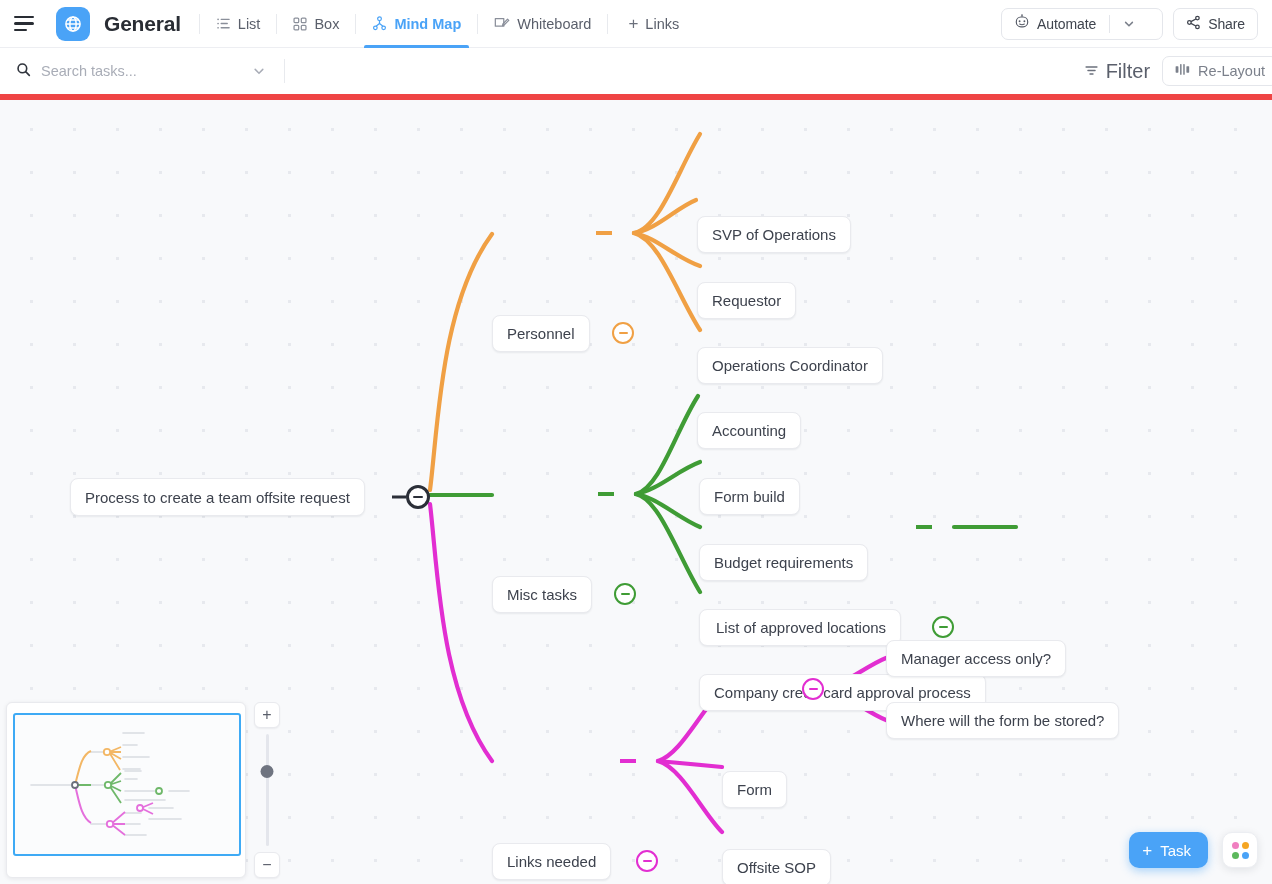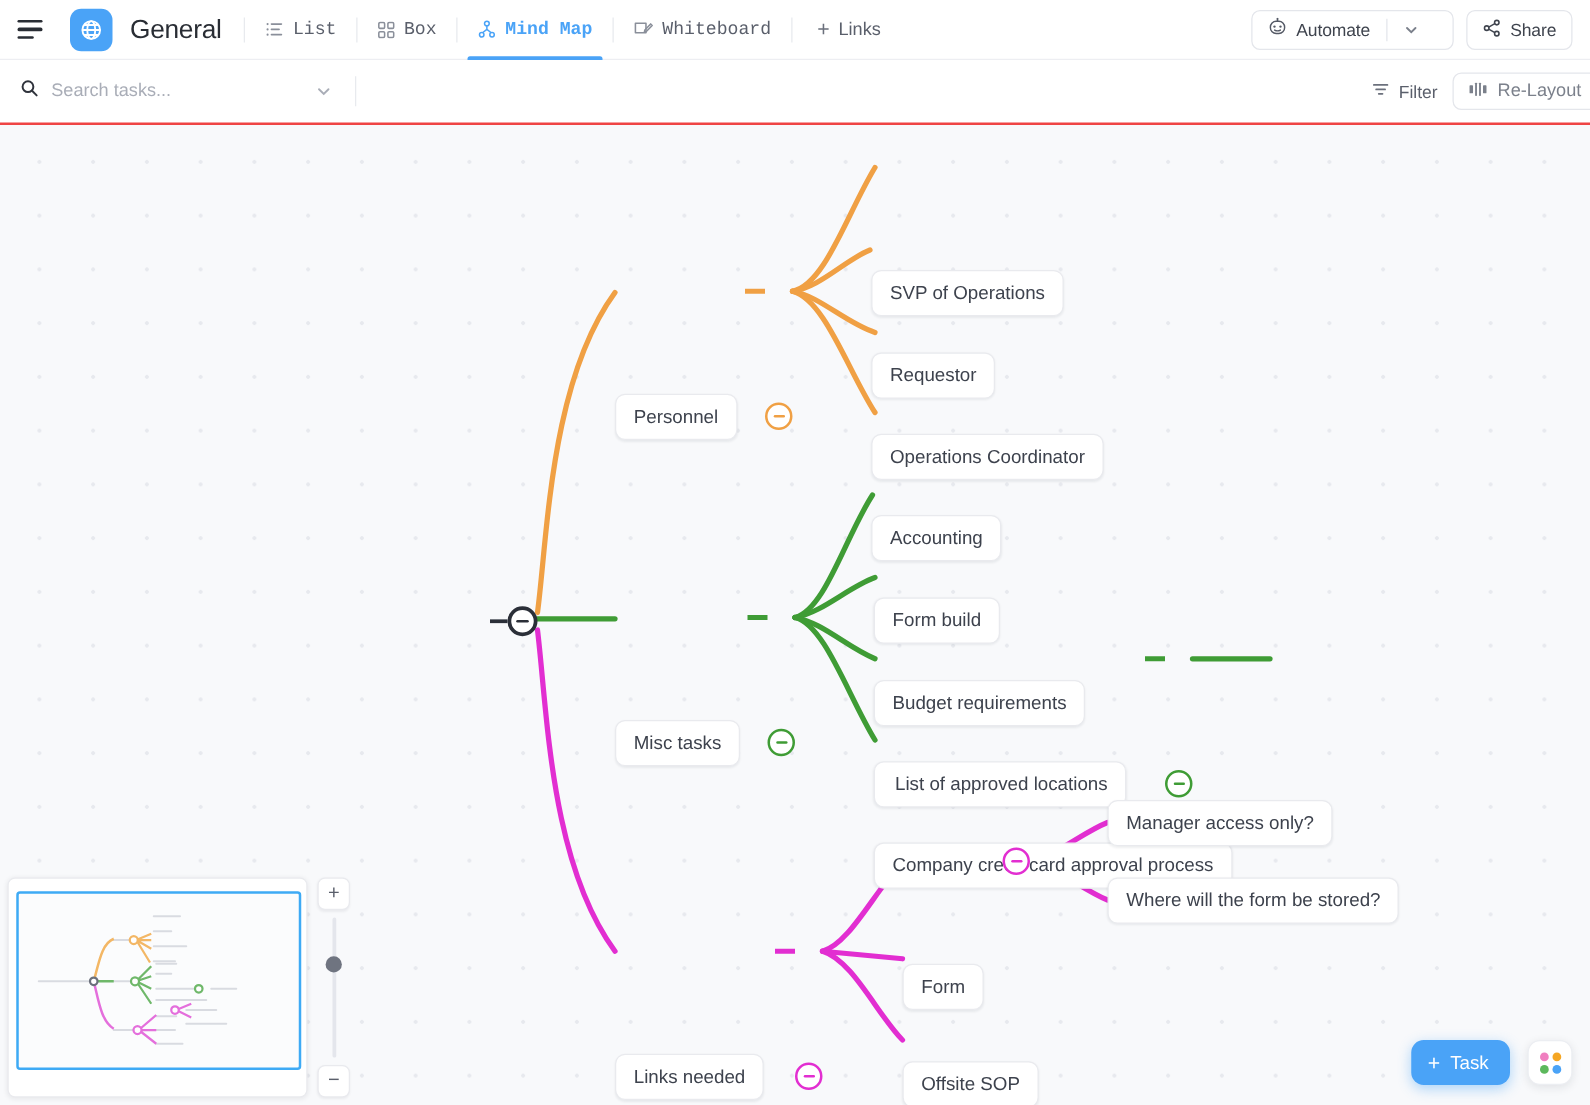--- a/index.html
+++ b/index.html
@@ -31,32 +31,31 @@
 
   .space-badge {
     margin-left: 16px;
     width: 34px; height: 34px; border-radius: 9px;
     background: #4aa3f7;
     display: flex; align-items: center; justify-content: center;
     cursor: pointer;
   }
   .space-title {
     margin-left: 14px;
-    font-size: 21px; font-weight: normal; color: #292d34;
+    font-size: 21px; font-weight: bold; color: #292d34;
     letter-spacing: -0.2px; cursor: pointer;
   }
 
   .tabs { display:flex; align-items:center; height:48px; margin-left: 18px; }
   .tab {
     position: relative;
     display:flex; align-items:center; gap:7px;
     height:48px; padding: 0 16px;
     font-size: 14.5px; color:#5a5f6b; cursor:pointer;
     white-space: nowrap;
-    font-family: Liberation Mono, monospace;
   }
   .tab.active { color:#4aa3f7; font-weight: 600; }
   .tab.active::after {
     content:""; position:absolute; left:8px; right:8px; bottom:0;
     height:3px; background:#4aa3f7; border-radius:2px 2px 0 0;
   }
   .tab .ic { display:flex; align-items:center; }
   .tab-sep { width:1px; height:20px; background:#e8eaee; }
 
   .addview {
@@ -75,36 +74,36 @@
   }
   .btn .cap { letter-spacing:-0.1px; }
   .btn-split { padding-right:20px; }
   .btn-split .divider { width:1px; height:18px; background:#e4e6eb; margin-left:6px; }
   .btn-split .caret { padding: 0 7px 0 6px; display:flex; align-items:center; }
 
   
   .toolbar {
     position:absolute; top:48px; left:0;
     width:1272px; height:52px;
-    background:#fff; border-bottom:2px solid #ef4444;
+    background:#fff; border-bottom:6px solid #ef4444;
     display:flex; align-items:center;
   }
   .search-wrap { display:flex; align-items:center; margin-left:16px; width:250px; cursor:text; }
   .search-input {
     border:0; outline:0; background:transparent;
     font-family:"Liberation Sans", sans-serif; font-size:14.5px;
     color:#292d34; width:185px; margin-left:10px;
   }
   .search-input::placeholder { color:#a9adb7; }
   .search-caret { margin-left:auto; display:flex; align-items:center; cursor:pointer; }
   .tb-sep { width:1px; height:24px; background:#e8eaee; margin-left:18px; }
   .tb-right { margin-left:auto; display:flex; align-items:center; gap:12px; }
   .tb-item {
     display:flex; align-items:center; gap:7px;
-    font-size:14px; color:#5a5f6b; cursor:pointer;
+    font-size:20px; color:#5a5f6b; cursor:pointer;
   }
   .relayout {
     display:flex; align-items:center; gap:8px;
     height:30px; padding:0 12px;
     border:1px solid #e4e6eb; border-radius:7px; background:#fff;
     font-size:14.5px; color:#7b808b; cursor:pointer;
     margin-right:-6px;
   }
 
   
@@ -406,20 +405,21 @@
       <path d="M658,661 C680,655 700,612 722,590" stroke="#e22ed1" stroke-width="4.2" fill="none" stroke-linecap="round"></path>
       <path d="M658,661 L722,667" stroke="#e22ed1" stroke-width="4.2" fill="none" stroke-linecap="round"></path>
       <path d="M658,661 C682,668 702,712 722,732" stroke="#e22ed1" stroke-width="4.2" fill="none" stroke-linecap="round"></path>
 
       <path d="M786,589 L802,589" stroke="#e22ed1" stroke-width="4" fill="none"></path>
 
       <path d="M824,589 C846,584 866,566 886,558" stroke="#e22ed1" stroke-width="4.2" fill="none" stroke-linecap="round"></path>
       <path d="M824,589 C846,594 866,612 886,620" stroke="#e22ed1" stroke-width="4.2" fill="none" stroke-linecap="round"></path>
     </svg>
 
+    <div class="node root" style="left:70px; top:378px;">Process to create a team offsite request</div>
     <div class="toggle root" style="left:406px; top:385px;">
         <i></i>
       </div>
 
     <div class="node" style="left:492px; top:215px;">Personnel</div>
     <div class="toggle orange" style="left:612px; top:222px;">
         <i></i>
       </div>
 
     <div class="node" style="left:697px; top:116px;">SVP of Operations</div>

